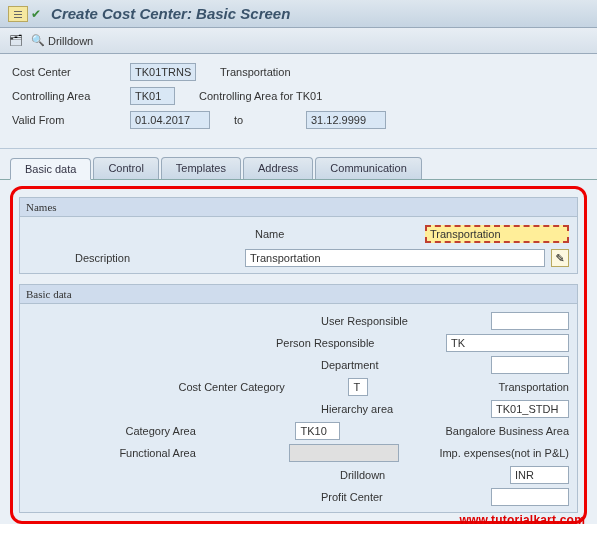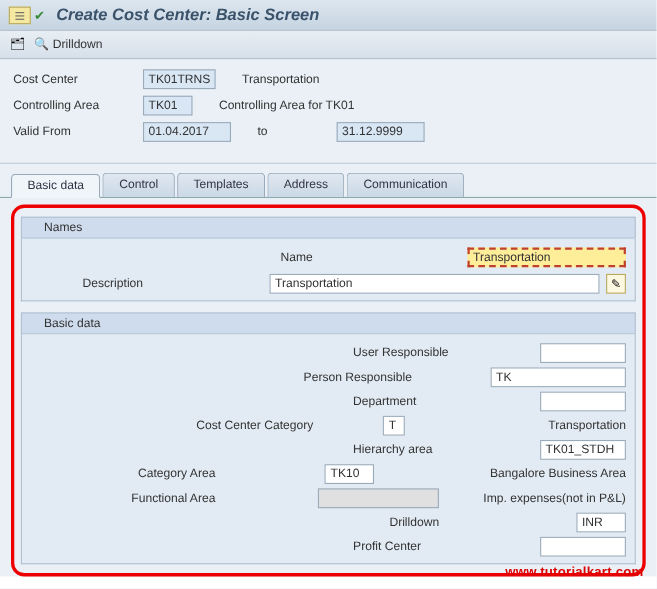--- a/index.html
+++ b/index.html
@@ -120,23 +120,24 @@
       padding: 6px 10px 0;
     }
     .highlight-box {
       border: 3px solid #e00;
       border-radius: 12px;
       padding: 4px 6px 8px;
     }
     .group-header {
       background: #cfdced;
       border: 1px solid #b0c0d0;
-      padding: 3px 20px;
+      padding: 3px 6px;
       margin-top: 4px;
       color: #333;
+      font-family: Liberation Serif, serif;
     }
     .group-body {
       border: 1px solid #b0c0d0;
       border-top: none;
       padding: 6px 8px 4px;
       background: #e2ebf4;
     }
     .frow {
       display: flex;
       align-items: center;
@@ -281,21 +282,21 @@
         <span class="finput" style="width:45px">TK10</span>
         <span class="fdesc" style="margin-left:105px">Bangalore Business Area</span>
       </div>
       <div class="frow">
         <span class="flabel">Functional Area</span>
         <span class="finput gray" style="width:110px"></span>
         <span class="fdesc" style="margin-left:40px">Imp. expenses(not in P&amp;L)</span>
       </div>
       <div class="frow">
         <span class="flabel">Drilldown</span>
-        <span class="finput" style="width:45px">INR</span>
+        <span class="finput" style="width:59px">INR</span>
       </div>
       <div class="frow">
         <span class="flabel">Profit Center</span>
         <span class="finput" style="width:78px"></span>
       </div>
     </div>
 
   </div>
 </div>
 

